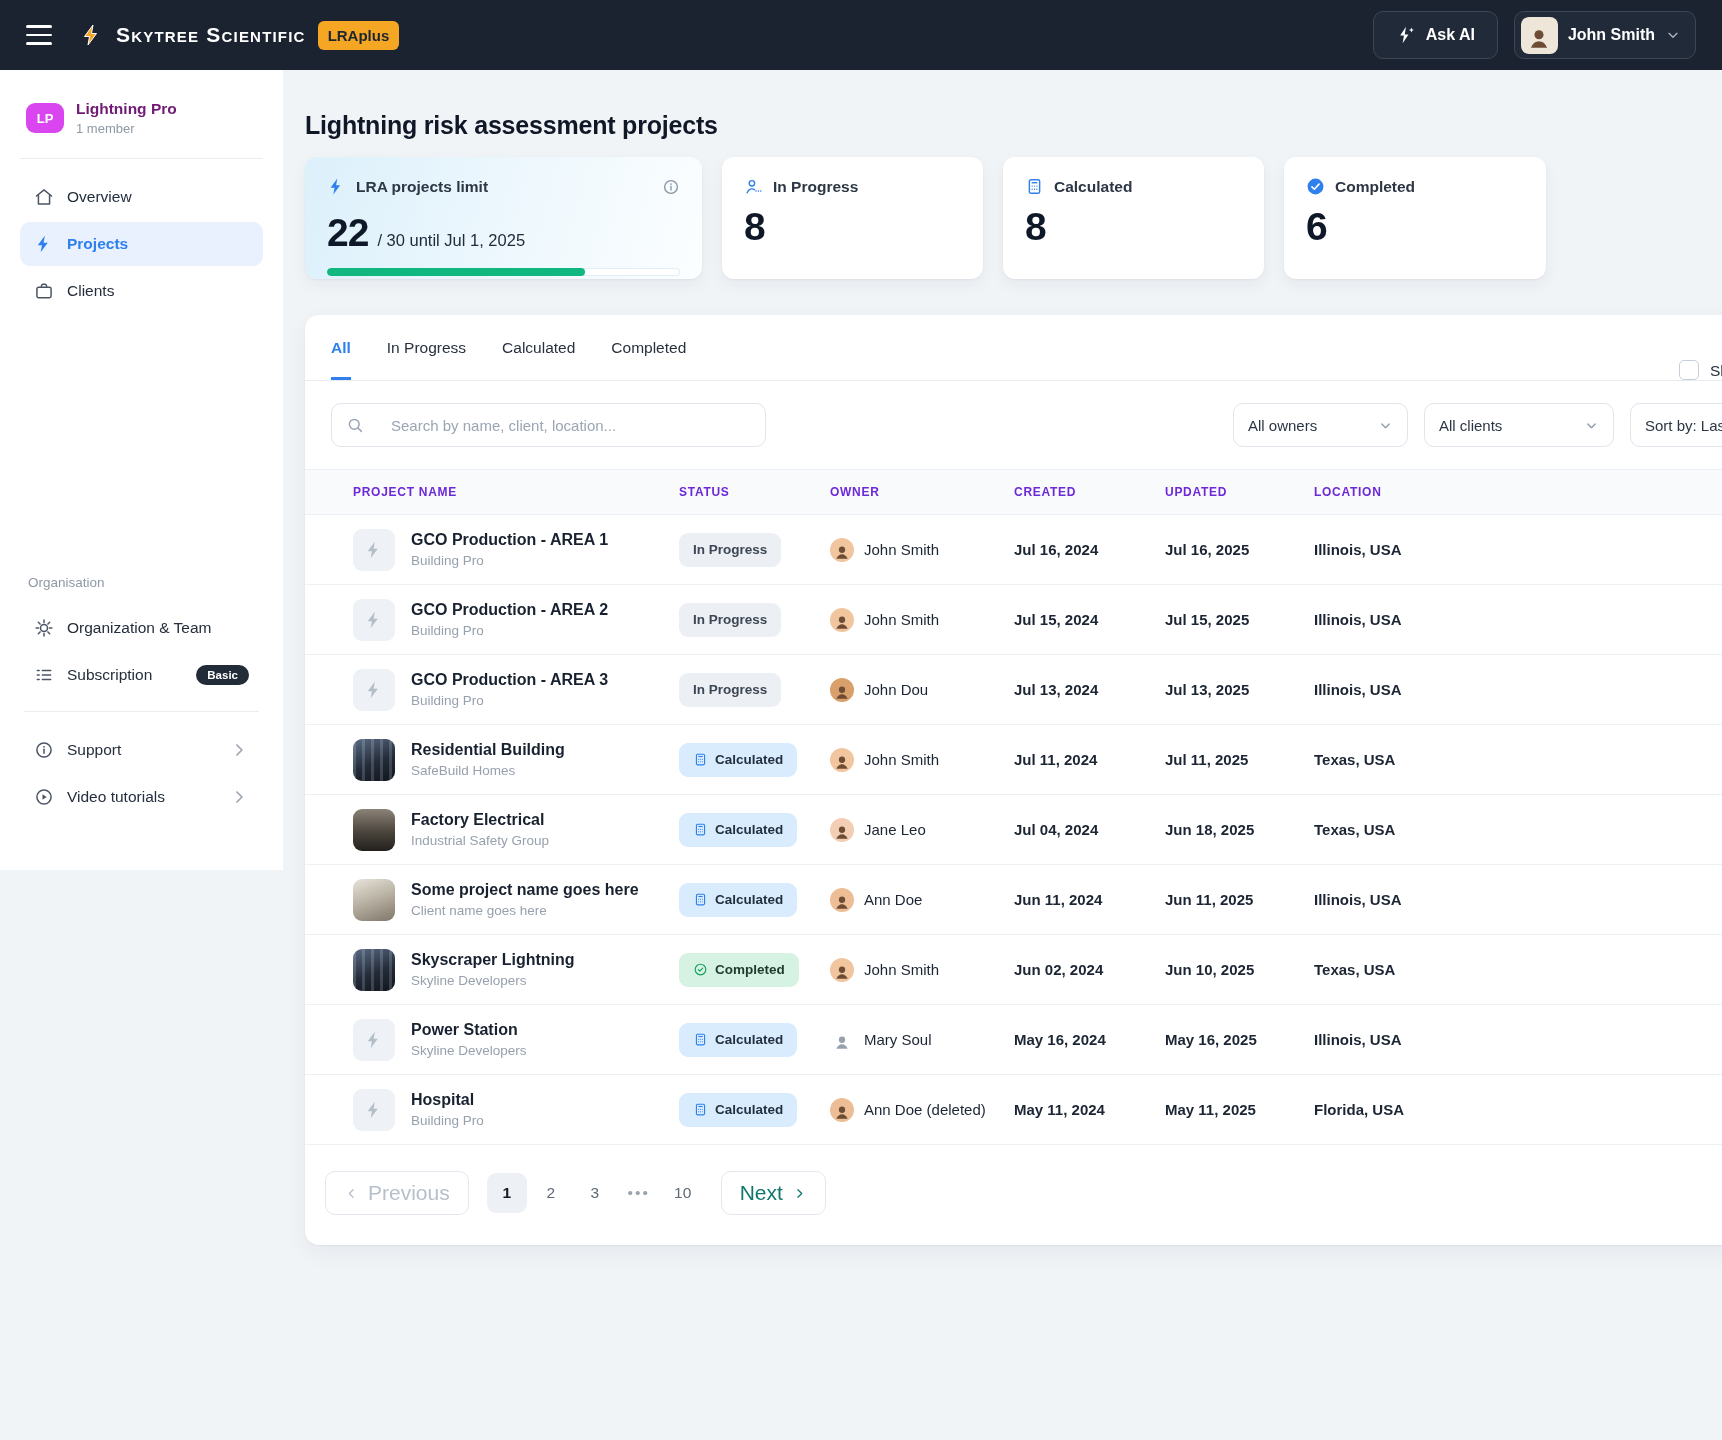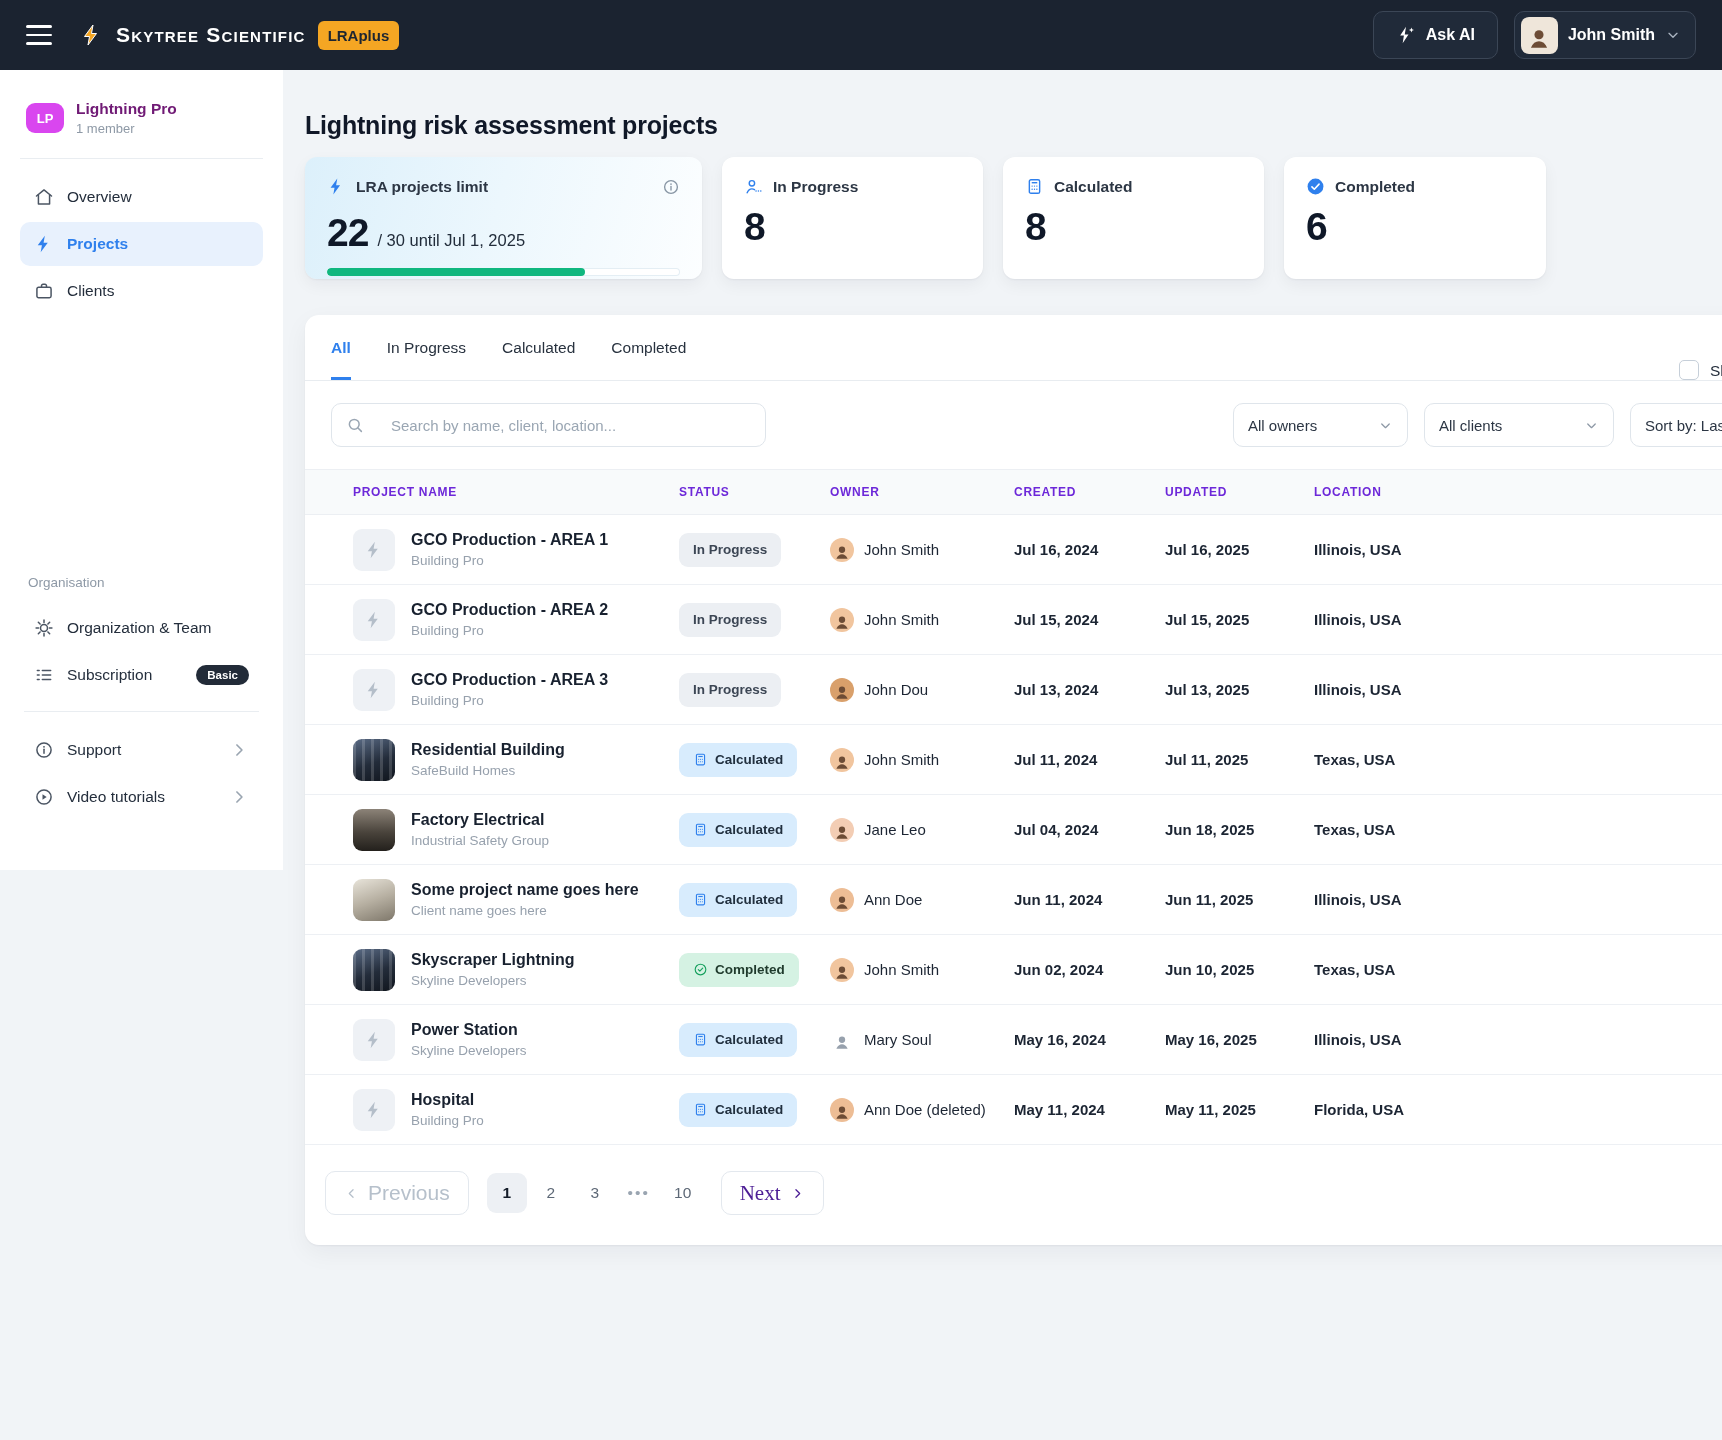--- a/index.html
+++ b/index.html
@@ -167,21 +167,21 @@
   }
   .dots-btn svg { width:16px; height:16px; }
 
   
   .pagination { display:flex; align-items:center; gap:10px; padding:26px 20px 30px; }
   .pg-btn {
     height:44px; border:1px solid #e3e8ee; border-radius:10px; background:#fff;
     display:flex; align-items:center; gap:9px; padding:0 18px; font-size:21px; font-weight:500;
   }
   .pg-prev { color:#b6c0cb; }
-  .pg-next { color:#4c1d95;font-family:Liberation Serif, serif; }
+  .pg-next { color:#0f766e; }
   .pg-btn svg { width:15px; height:15px; }
   .pg-pages { display:flex; align-items:center; gap:4px; margin:0 8px; }
   .pg-page { min-width:40px; height:40px; display:flex; align-items:center; justify-content:center; font-size:15.5px; color:#5d6876; border-radius:9px; cursor:pointer; }
   .pg-page.active { background:#edf0f4; color:#141c28; font-weight:600; }
   .pg-dots { color:#9aa5b1; padding:0 4px; letter-spacing:2px; }
 </style>
 </head>
 <body>
 
 <header class="topbar">

